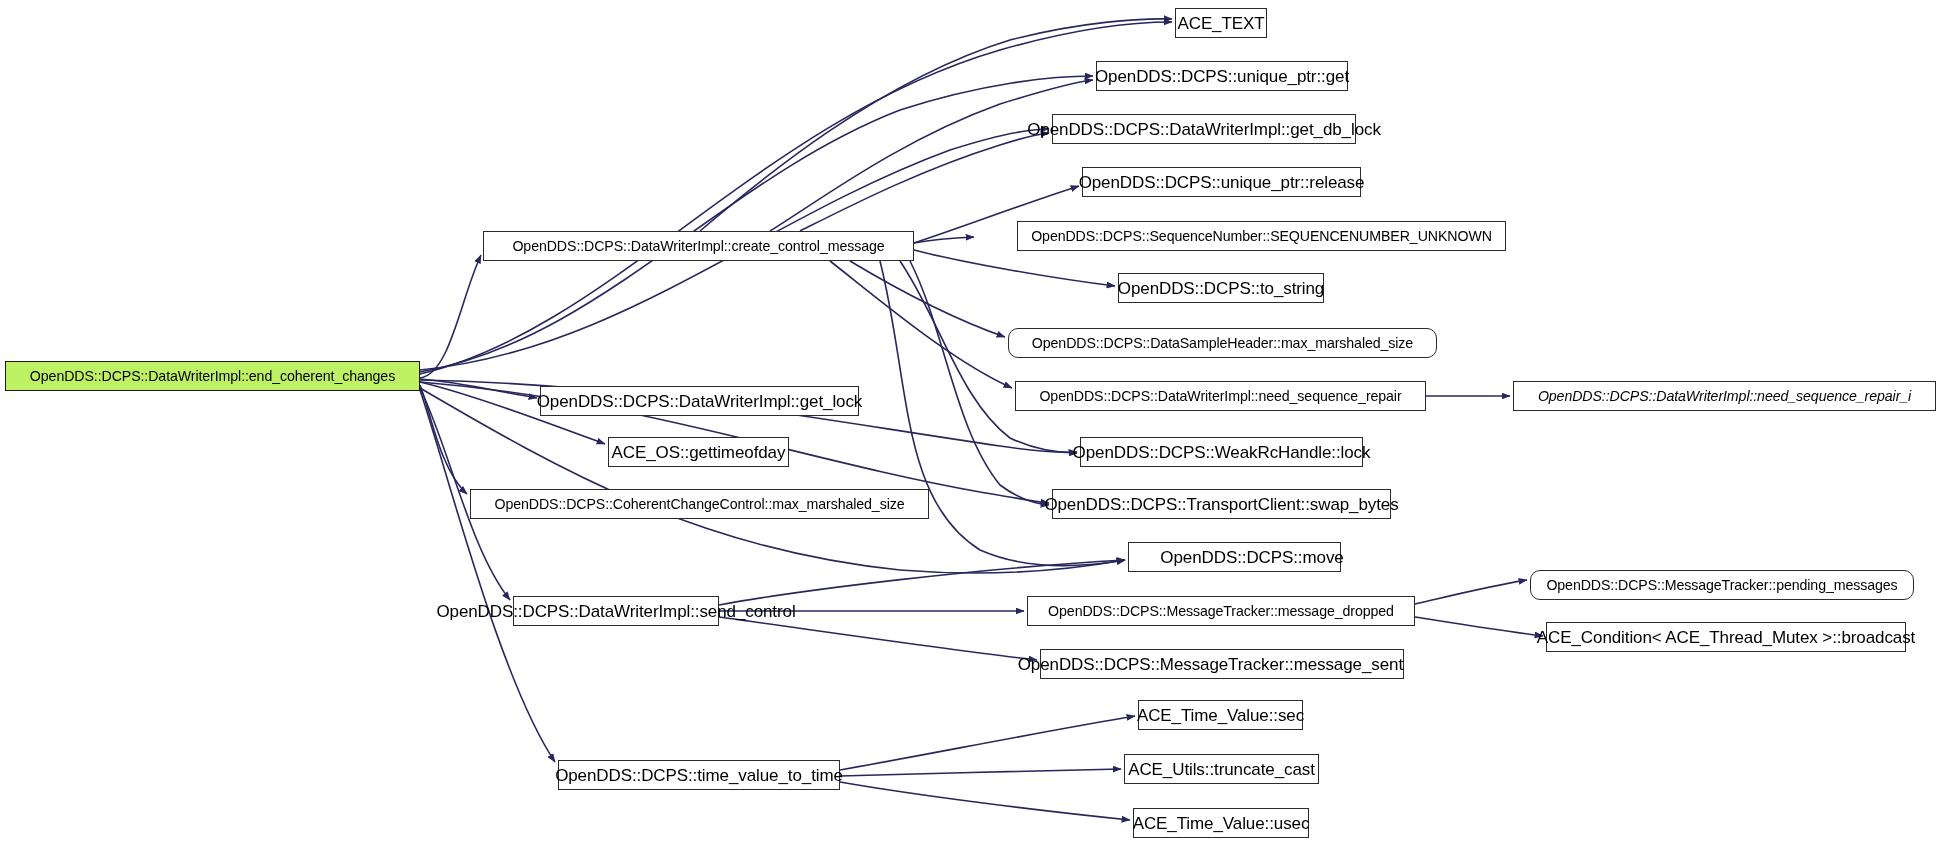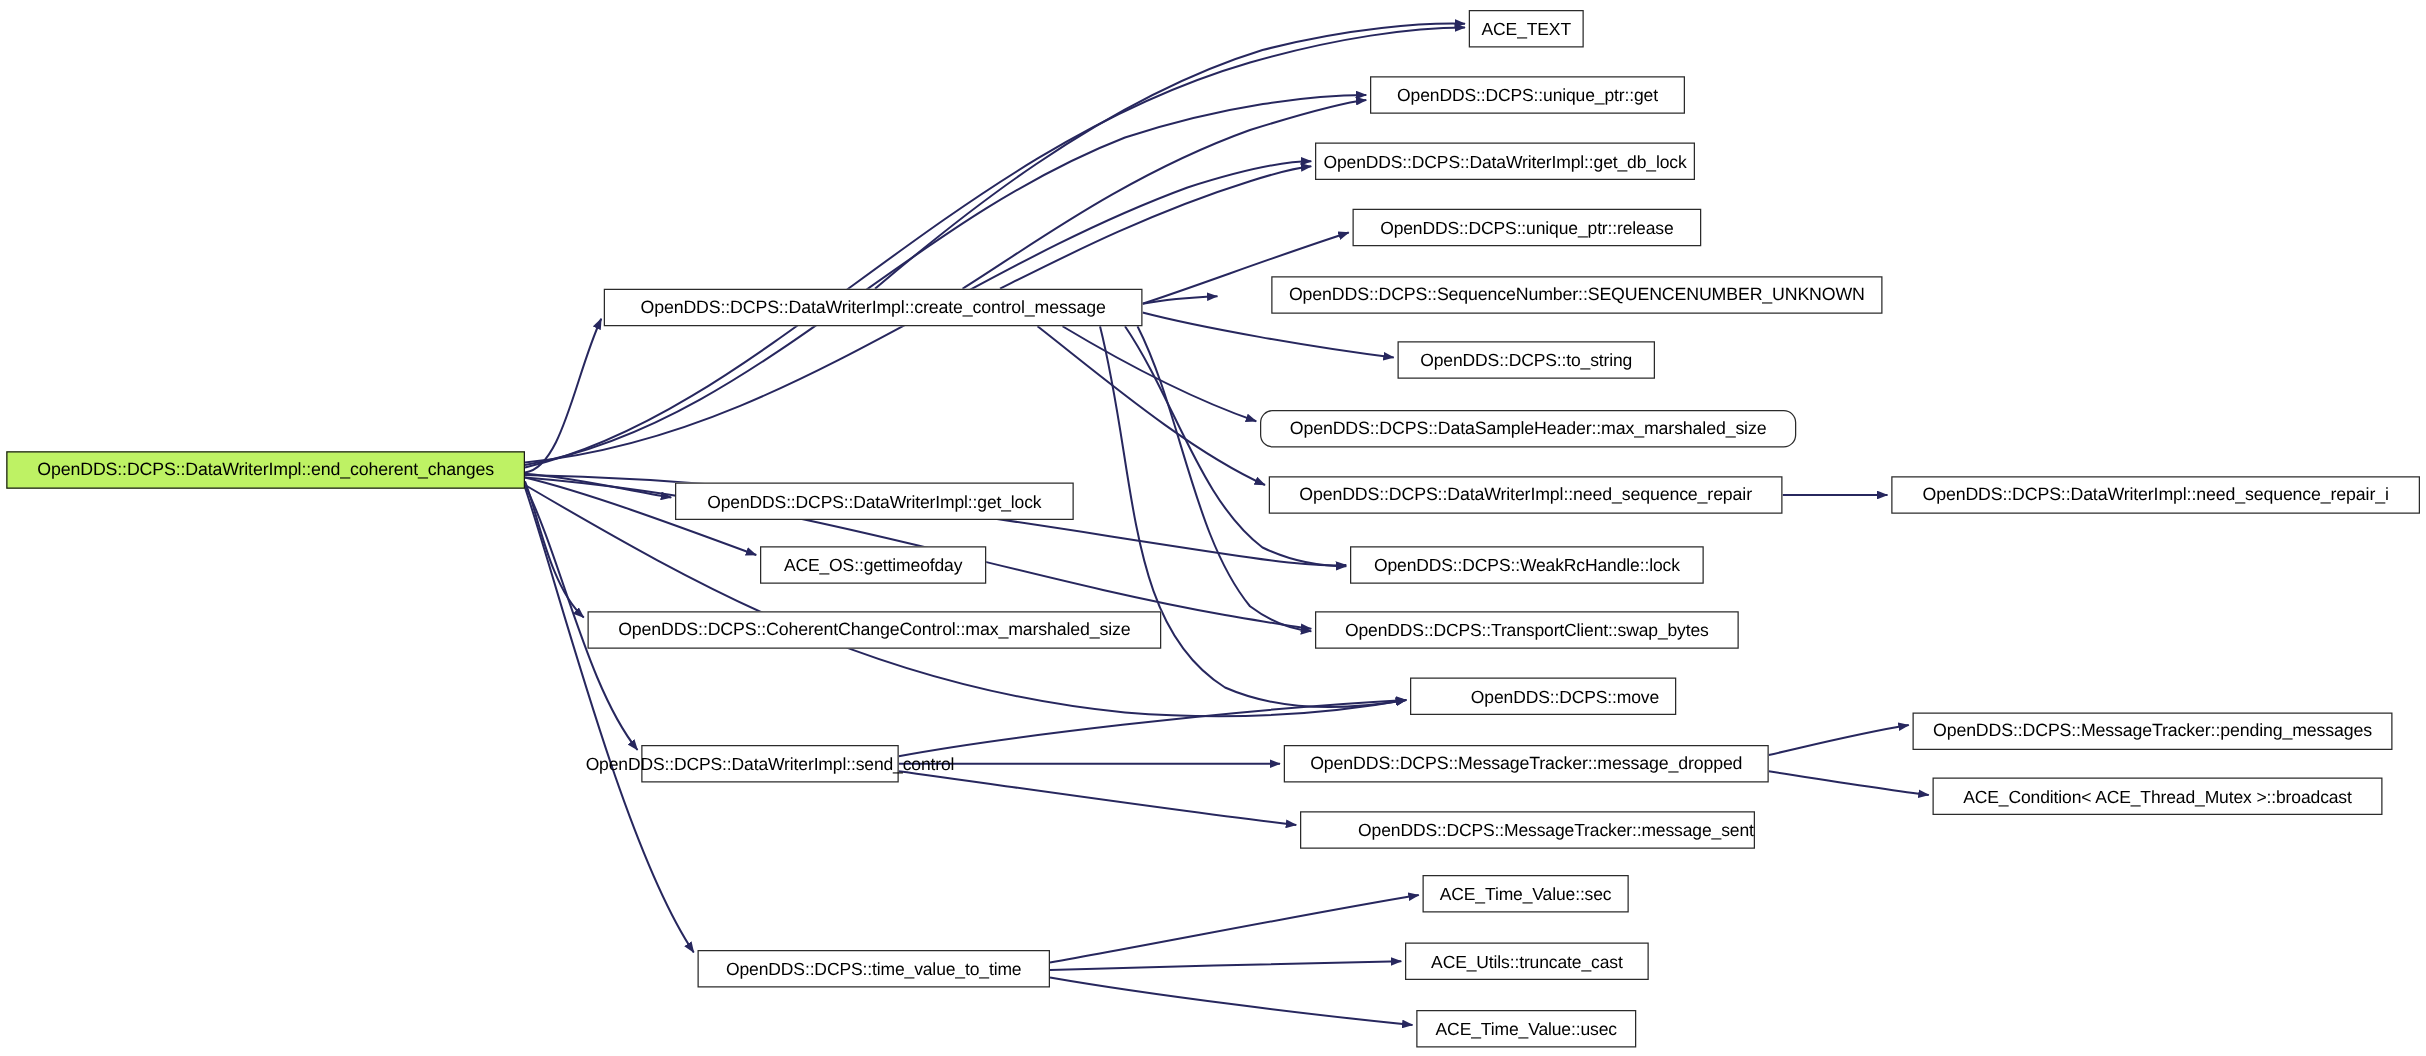--- a/index.html
+++ b/index.html
@@ -27,21 +27,21 @@
     position: absolute;
     box-sizing: border-box;
     border: 1px solid #2b2b2b;
     background: #ffffff;
     color: #000000;
     display: flex;
     align-items: center;
     justify-content: center;
     white-space: nowrap;
     font-family: "Liberation Sans", sans-serif;
-    font-size: 14px;
+    font-size: 17px;
     line-height: 1;
     letter-spacing: -0.1px;
     z-index: 5;
   }
   .node.root {
     background: #bef264;
     border: 1px solid #1a1a1a;
     font-size: 15px;
   }
   .node.small {
@@ -117,21 +117,21 @@
       </div>
       <div class="node small" style="left: 483px; top: 231px; width: 431px; height: 30px;">
         <span>OpenDDS::DCPS::DataWriterImpl::create_control_message</span>
       </div>
       <div class="node small" style="left: 1008px; top: 328px; width: 429px; height: 30px; border-radius: 10px;">
         <span>OpenDDS::DCPS::DataSampleHeader::max_marshaled_size</span>
       </div>
       <div class="node small" style="left: 1015px; top: 381px; width: 411px; height: 30px;">
         <span>OpenDDS::DCPS::DataWriterImpl::need_sequence_repair</span>
       </div>
-      <div class="node small" style="left: 1513px; top: 381px; width: 423px; height: 30px;">
+      <div class="node small" style="left: 1513px; top: 381px; width: 423px; height: 30px; font-style: italic;">
         <span>OpenDDS::DCPS::DataWriterImpl::need_sequence_repair_i</span>
       </div>
       <div class="node" style="left: 1080px; top: 437px; width: 283px; height: 30px;">
         <span>OpenDDS::DCPS::WeakRcHandle::lock</span>
       </div>
       <div class="node" style="left: 1052px; top: 489px; width: 339px; height: 30px;">
         <span>OpenDDS::DCPS::TransportClient::swap_bytes</span>
       </div>
       <div class="node" style="left: 540px; top: 386px; width: 319px; height: 30px;">
         <span>OpenDDS::DCPS::DataWriterImpl::get_lock</span>
@@ -147,21 +147,21 @@
       </div>
       <div class="node" style="left: 513px; top: 596px; width: 206px; height: 30px;">
         <span>OpenDDS::DCPS::DataWriterImpl::send_control</span>
       </div>
       <div class="node small" style="left: 1027px; top: 596px; width: 388px; height: 30px;">
         <span>OpenDDS::DCPS::MessageTracker::message_dropped</span>
       </div>
       <div class="node" style="left: 1040px; top: 649px; width: 364px; height: 30px; justify-content: flex-end;">
         <span>OpenDDS::DCPS::MessageTracker::message_sent</span>
       </div>
-      <div class="node small" style="left: 1530px; top: 570px; width: 384px; height: 30px;">
+      <div class="node small" style="left: 1530px; top: 570px; width: 384px; height: 30px; border-radius: 10px;">
         <span>OpenDDS::DCPS::MessageTracker::pending_messages</span>
       </div>
       <div class="node" style="left: 1546px; top: 622px; width: 360px; height: 30px;">
         <span>ACE_Condition&lt; ACE_Thread_Mutex &gt;::broadcast</span>
       </div>
       <div class="node" style="left: 558px; top: 760px; width: 282px; height: 30px;">
         <span>OpenDDS::DCPS::time_value_to_time</span>
       </div>
       <div class="node" style="left: 1138px; top: 700px; width: 165px; height: 30px;">
         <span>ACE_Time_Value::sec</span>

